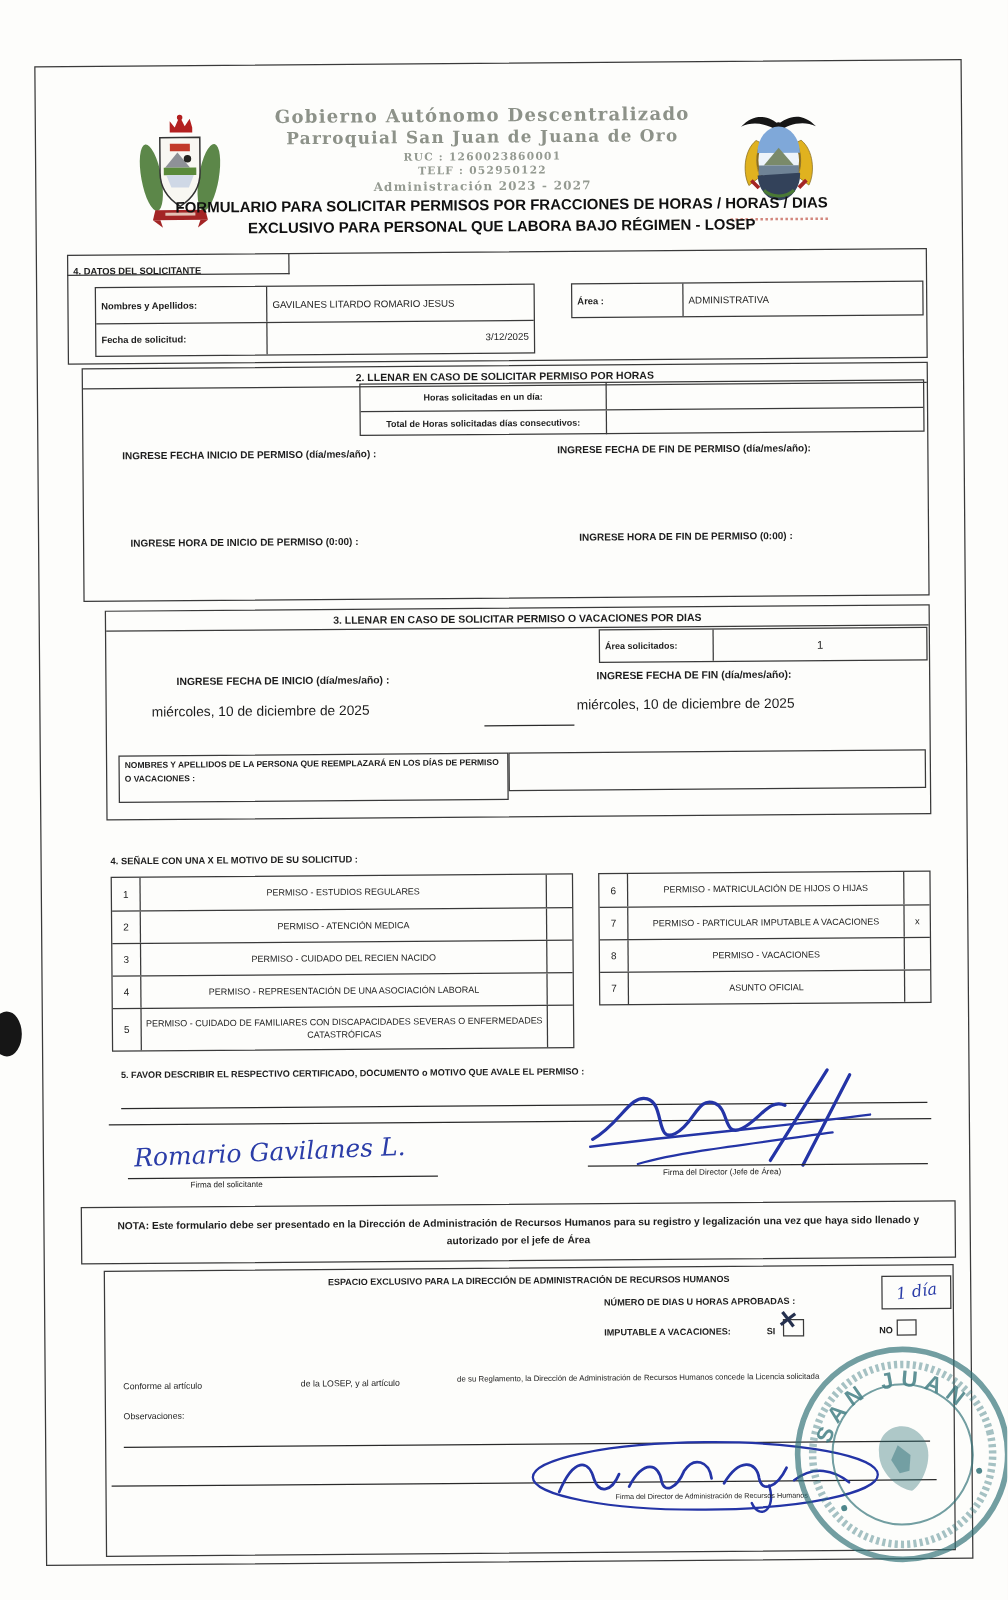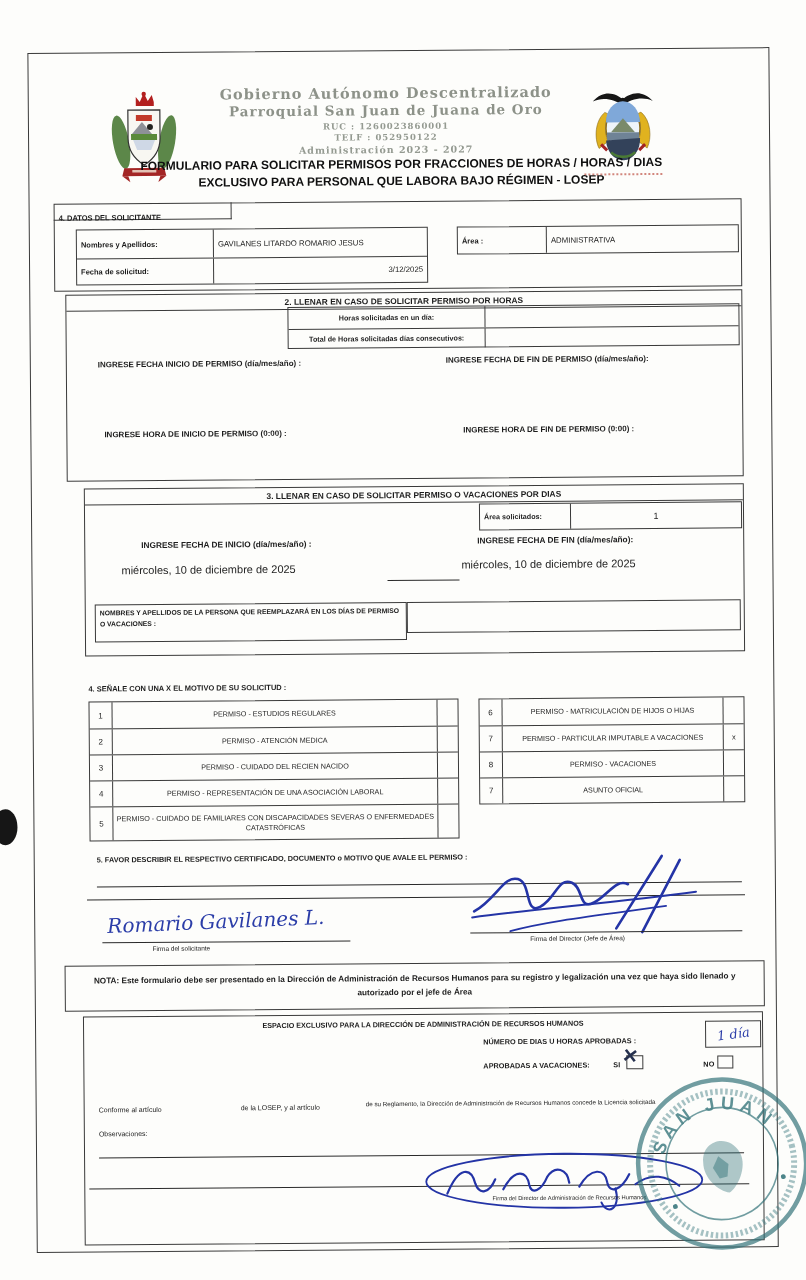--- a/index.html
+++ b/index.html
@@ -222,21 +222,21 @@
   </div>
 
   <div class="box" style="left:80px;top:1014px;width:680px;height:229px;border-width:1.2px;"></div>
   <div class="abs" style="left:80px;top:1020px;width:680px;text-align:center;font-weight:bold;font-size:7.2px;">ESPACIO EXCLUSIVO PARA LA DIRECCIÓN DE ADMINISTRACIÓN DE RECURSOS HUMANOS</div>
 
   <div class="abs lbl" style="left:480px;top:1038px;font-size:7.3px;">NÚMERO DE DIAS U HORAS APROBADAS :</div>
   <div class="box" style="left:702px;top:1023px;width:56px;height:27px;border-width:1.5px;display:flex;align-items:center;justify-content:center;">
     <span class="hand" style="font-size:13px;transform:rotate(-7deg);display:inline-block;">1 día</span>
   </div>
 
-  <div class="abs lbl" style="left:480px;top:1062px;font-size:7.3px;">APROBADAS A VACACIONES:</div>
+  <div class="abs lbl" style="left:480px;top:1062px;font-size:7.3px;">IMPUTABLE A VACACIONES:</div>
   <div class="abs lbl" style="left:610px;top:1062px;font-size:7.3px;">SI</div>
   <div class="box" style="left:623px;top:1057px;width:17px;height:14px;border-width:1.5px;"></div>
   <div class="abs" style="left:619px;top:1046px;font-size:19px;color:#25304e;transform:rotate(8deg);font-weight:bold;">✕</div>
   <div class="abs lbl" style="left:700px;top:1062px;font-size:7.3px;">NO</div>
   <div class="box" style="left:714px;top:1058px;width:16px;height:13px;border-width:1.5px;"></div>
 
   <div class="abs" style="left:95px;top:1104px;font-size:7px;">Conforme al artículo</div>
   <div class="abs" style="left:237px;top:1103px;font-size:7px;">de la LOSEP, y al artículo</div>
   <div class="abs" style="left:362px;top:1100px;font-size:6.3px;white-space:nowrap;">de su Reglamento, la Dirección de Administración de Recursos Humanos concede la Licencia solicitada</div>
   <div class="abs" style="left:95px;top:1128px;font-size:7px;">Observaciones:</div>

